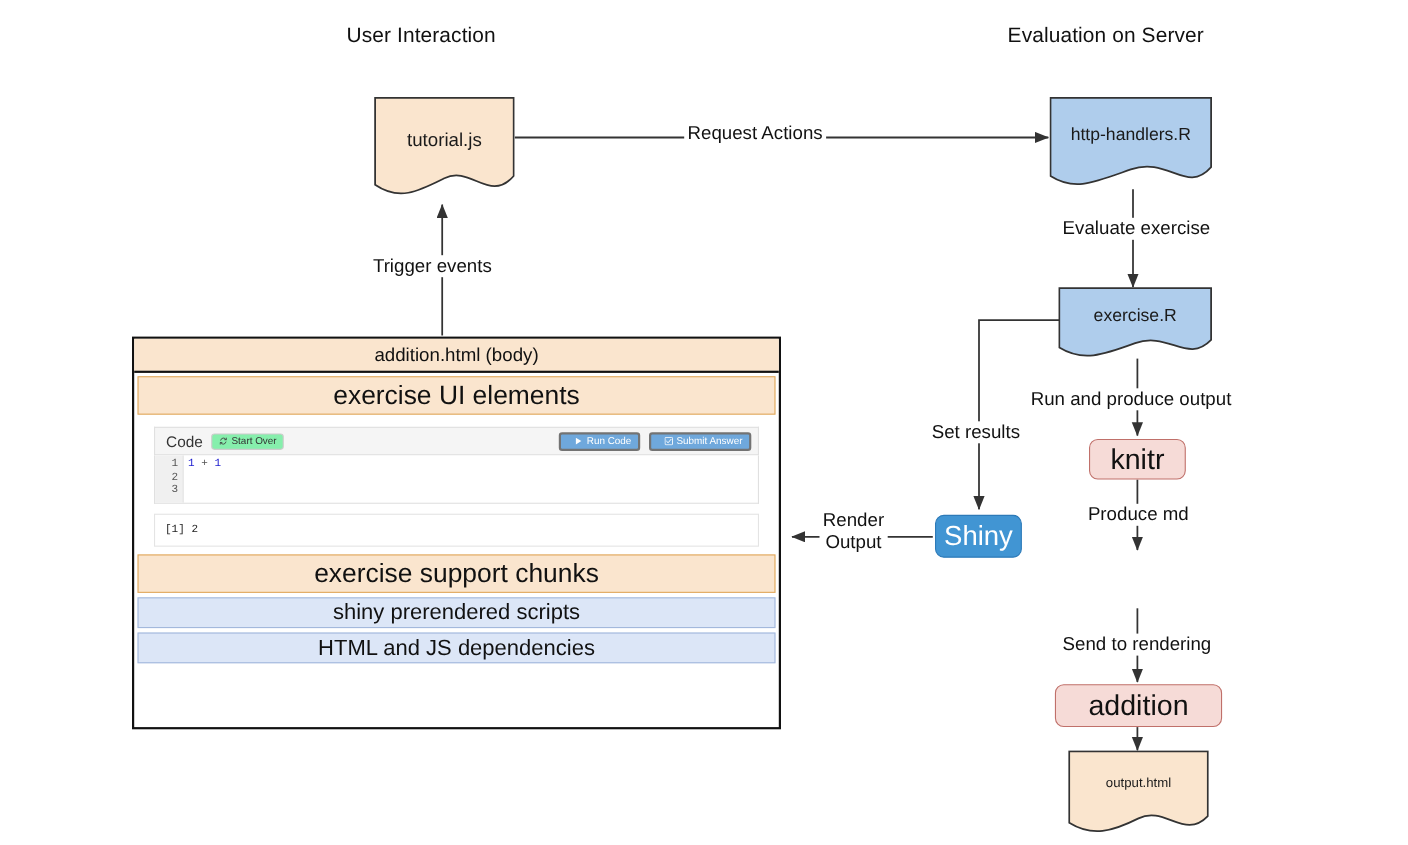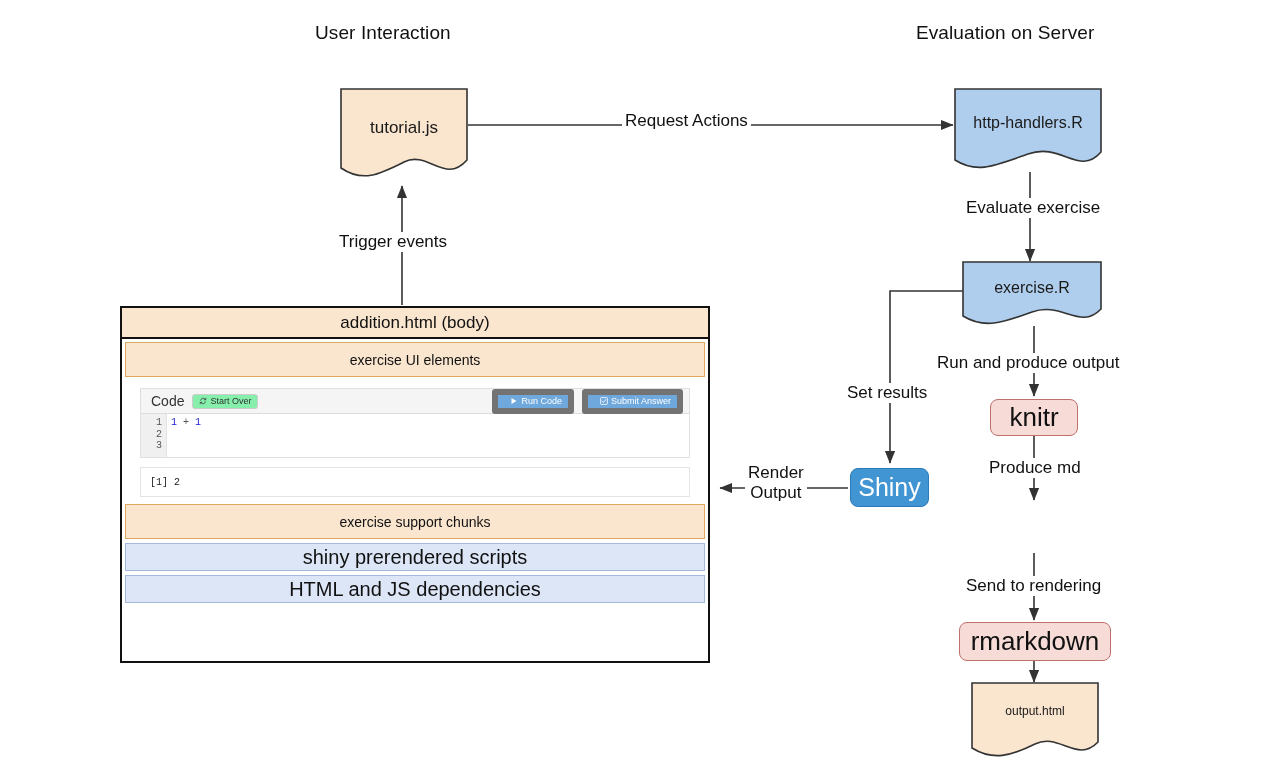--- a/index.html
+++ b/index.html
@@ -118,21 +118,21 @@
     background: #FAE5CE;
     border-bottom: 2.5px solid #111;
     font-size: 17px;
     font-weight: normal;
     color: #111;
   }
   .band-orange {
     height: 35px;
     background: #FAE5CE;
     border: 1.3px solid #E0A85C;
-    font-size: 14px;
+    font-size: 24px;
     color: #111;
     margin: 3px 2px 0 3px;
     width: calc(100% - 6px);
   }
   .band-blue {
     height: 28px;
     background: #DCE6F7;
     border: 1.3px solid #A3B8DC;
     font-size: 20px;
     color: #111;
@@ -174,21 +174,21 @@
     line-height: 1;
     white-space: nowrap;
   }
   .btn-start {
     background: #86efac;
     border: 1px solid #CCCCCC;
     color: #333333;
   }
   .btn-blue {
     background: #6FA8DC;
-    border: 6px solid #737373;
+    border: 2px solid #737373;
     color: #ffffff;
     padding-left: 12px;
   }
   .spacer { flex: 1; }
   .ex-editor {
     border: 1px solid #E0E0E0;
     border-top: none;
     background: #ffffff;
     display: flex;
     height: 44px;
@@ -279,21 +279,21 @@
   <div class="doc-node" style="left:962px; top:261px; width:140px; height:66px;">
     <svg width="140" height="66" viewBox="0 0 140 66">
       <path d="M1,1 H139 V48 C118,70 100,40 70,51 C40,62 22,68 1,55 Z" fill="#AFCDEC" stroke="#333333" stroke-width="1.6"></path>
     </svg>
     <div class="doc-label" style="top:18px; font-size:16px;">exercise.R</div>
   </div>
 
   <div class="pill" id="node-knitr">knitr</div>
 
 
-  <div class="pill" id="node-rmarkdown">rmarkdown</div>
+  <div class="pill" id="node-rmarkdown">addition</div>
 
   <div class="doc-node" style="left:971px; top:682px; width:128px; height:78px;">
     <svg width="128" height="78" viewBox="0 0 128 78">
       <path d="M1,1 H127 V60 C106,82 88,50 64,62 C40,74 22,79 1,66 Z" fill="#FAE5CE" stroke="#333333" stroke-width="1.6"></path>
     </svg>
     <div class="doc-label" style="top:22px; font-size:12px;">output.html</div>
   </div>
 
   <div class="pill" id="node-shiny">Shiny</div>
 

